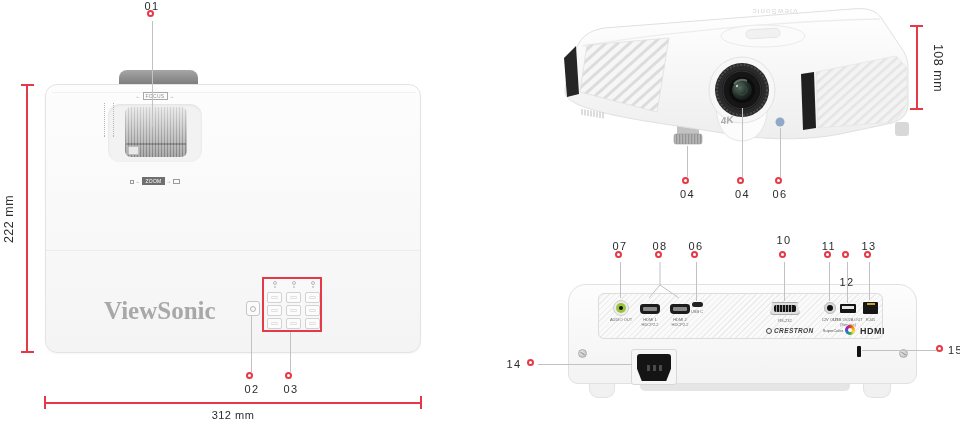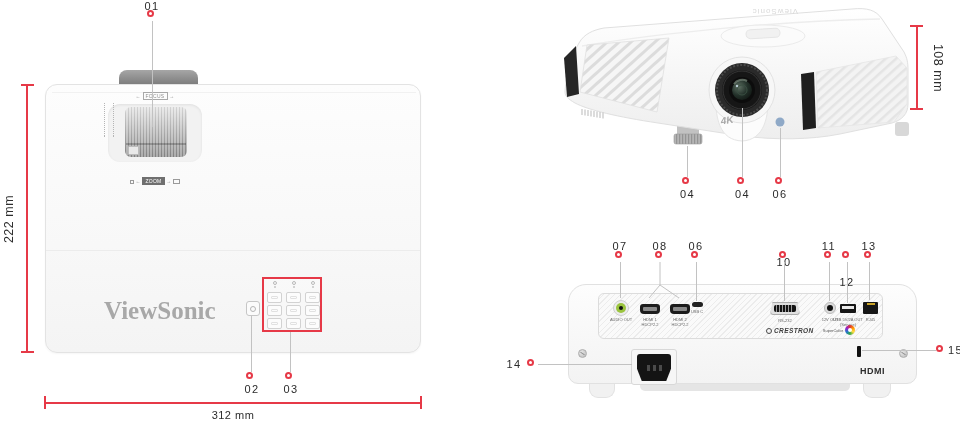--- a/index.html
+++ b/index.html
@@ -366,38 +366,38 @@
     <div class="plabel" style="left:294px; top:32px; width:15px;">RJ45</div>
 
     <div class="crestron" style="left:197px; top:42px;">
       <b></b>
       <span>CRESTRON</span>
     </div>
     <div class="supercolor" style="left:246px; top:44px; width:28px;">SuperColor</div>
     <div class="wheel" style="left:276px; top:40px;">
         <i></i>
       </div>
-    <div class="hdmi-logo" style="left:291px; top:41px;margin-top:40px;">HDMI</div>
+    <div class="hdmi-logo" style="left:291px; top:41px;">HDMI</div>
 
     <div class="inlet-plate">
       <div class="inlet">
           <i></i>
           <i></i>
           <i></i>
         </div>
     </div>
     <div class="screw" style="left:9px; top:64px;"></div>
     <div class="screw" style="left:330px; top:64px;"></div>
     <div class="kslot" style="left:288px; top:61px;"></div>
   </div>
 
   <div class="co-label" style="left:608px; top:241px; width:24px;">07</div>
   <div class="co-label" style="left:648px; top:241px; width:24px;">08</div>
   <div class="co-label" style="left:684px; top:241px; width:24px;">06</div>
-  <div class="co-label" style="left:772px; top:257px; width:24px;">10</div>
+  <div class="co-label" style="left:772px; top:235px; width:24px;">10</div>
   <div class="co-label" style="left:819px; top:241px; width:20px;">11</div>
   <div class="co-label" style="left:837px; top:241px; width:20px;margin-top:36px;">12</div>
   <div class="co-label" style="left:859px; top:241px; width:20px;">13</div>
 
   <div class="co-circle" style="left:615px; top:251px;"></div>
   <div class="co-circle" style="left:655px; top:251px;"></div>
   <div class="co-circle" style="left:691px; top:251px;"></div>
   <div class="co-circle" style="left:779px; top:251px;"></div>
   <div class="co-circle" style="left:824px; top:251px;"></div>
   <div class="co-circle" style="left:842px; top:251px;"></div>

